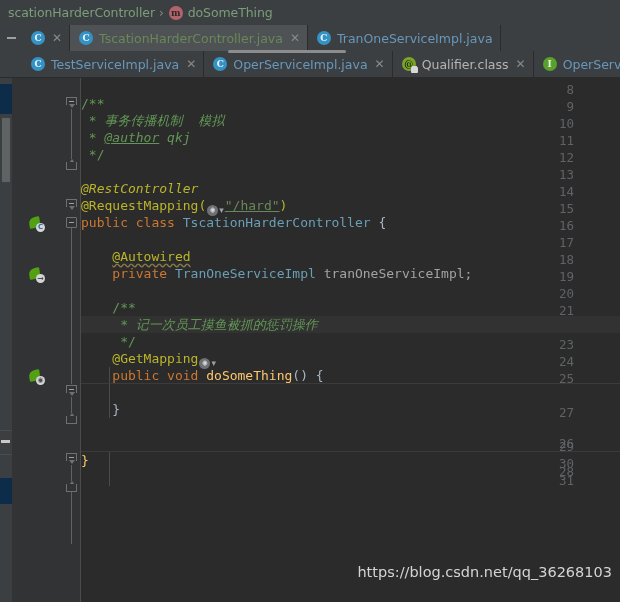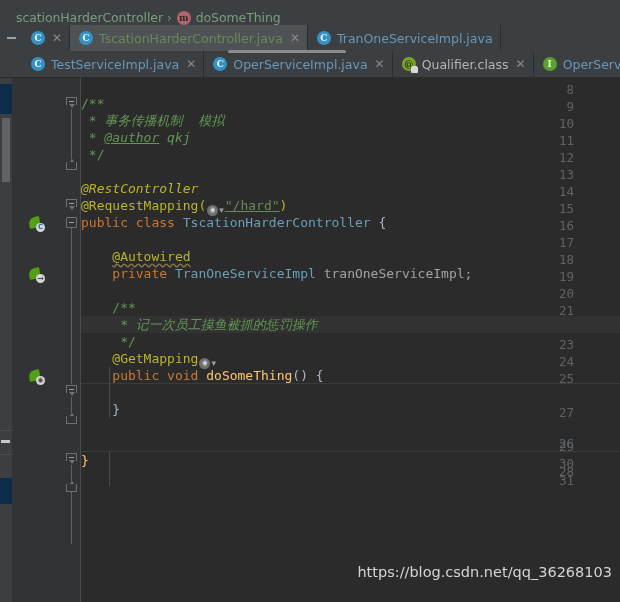--- a/index.html
+++ b/index.html
@@ -8,22 +8,22 @@
     background: #3c3f41;
     font-family: "DejaVu Sans", "Liberation Sans", sans-serif;
     overflow: hidden;
   }
   #app { position: relative; width: 620px; height: 602px; background: #2b2b2b; }
 
   
   .breadcrumb {
     position: absolute; top: 0; left: 0; width: 620px; height: 25px;
     background: #3c3f41;
-    display: flex; align-items: flex-end;
-    padding-left: 16px;
+    display: flex; align-items: center;
+    padding-left: 8px;
     font-size: 12.5px;
     overflow: hidden; white-space: nowrap;
   }
   .crumb-text { color: #7a9e7a; letter-spacing: -0.1px; }
   .crumb-sep {
     color: #888; margin: 0 5px 0 4px; font-size: 12px;
   }
   .crumb-m-icon {
     display: inline-flex; align-items: center; justify-content: center;
     width: 14px; height: 14px; border-radius: 50%;

